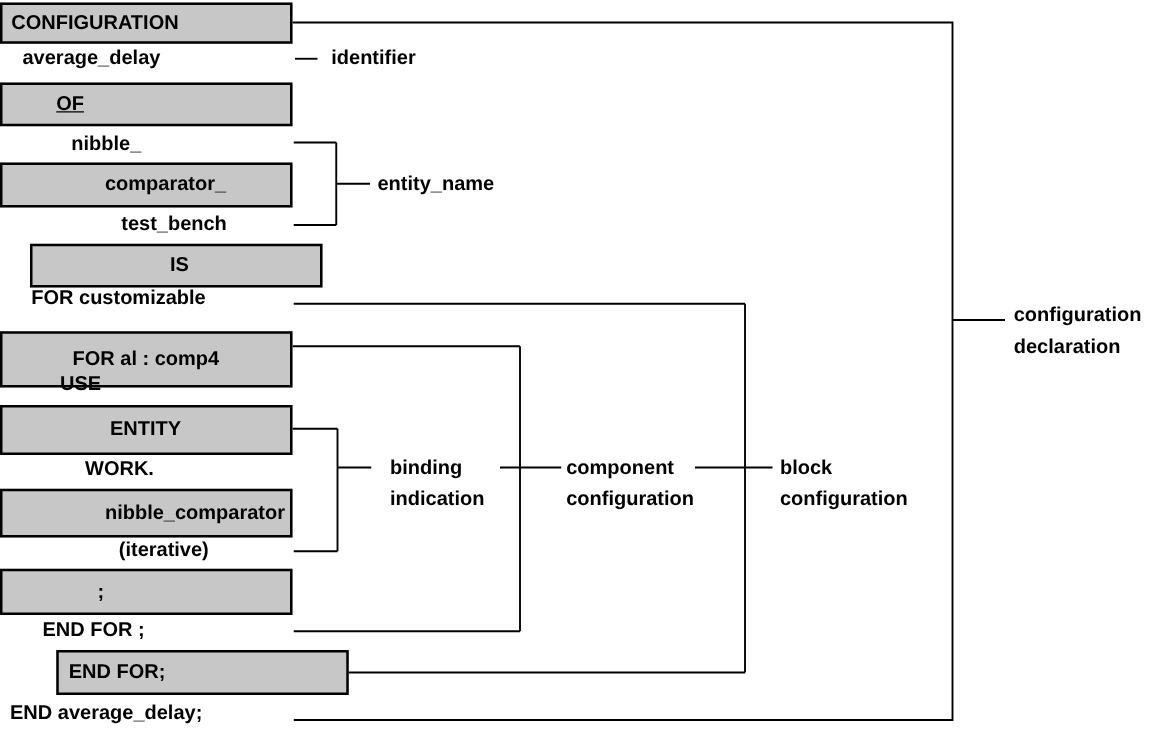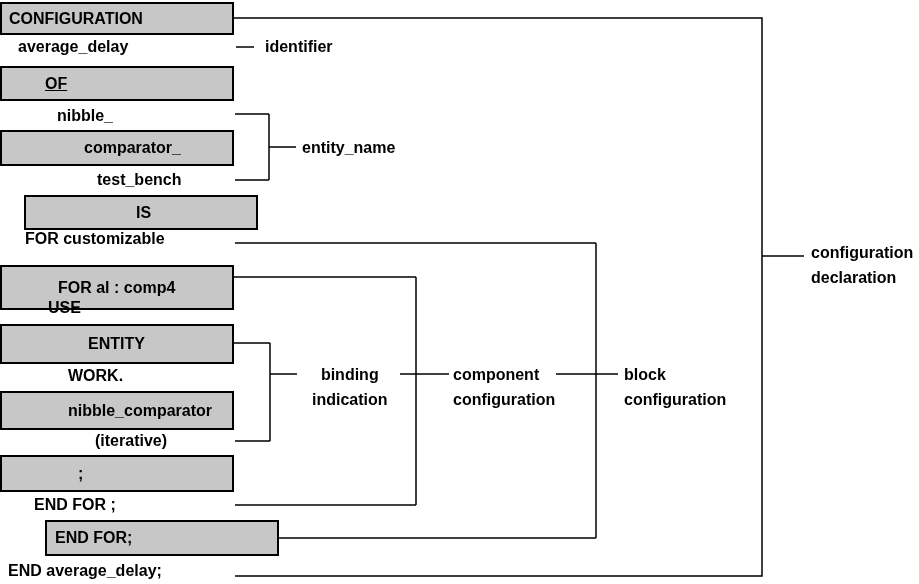--- a/index.html
+++ b/index.html
@@ -51,31 +51,31 @@
   <div class="token boxed" style="top:66px;height:35px;padding-left:43px;text-decoration:underline;">OF</div>
   <div class="token plain" style="top:105px;left:57px;width:auto;">nibble_</div>
   <div class="token boxed" style="top:130px;height:36px;padding-left:82px;">comparator_</div>
   <div class="token plain" style="top:169px;left:97px;width:auto;">test_bench</div>
   <div class="token boxed" style="top:195px;height:35px;padding-left:110px;margin-left:24px;">IS</div>
   <div class="token plain" style="top:228px;left:25px;width:auto;">FOR customizable</div>
   <div class="token boxed" style="top:265px;height:45px;padding-left:56px;">FOR al : comp4</div>
   <div class="token plain" style="top:297px;left:48px;width:auto;">USE</div>
   <div class="token boxed" style="top:324px;height:40px;padding-left:86px;">ENTITY</div>
   <div class="token plain" style="top:365px;left:68px;width:auto;">WORK.</div>
-  <div class="token boxed" style="top:391px;height:39px;justify-content:flex-end;padding-right:20px;">nibble_comparator</div>
+  <div class="token boxed" style="top:391px;height:39px;justify-content:flex-end;padding-right:4px;">nibble_comparator</div>
   <div class="token plain" style="top:430px;left:95px;width:auto;">(iterative)</div>
   <div class="token boxed" style="top:455px;height:37px;padding-left:76px;">;</div>
   <div class="token plain" style="top:494px;left:34px;width:auto;">END FOR ;</div>
   <div class="token boxed" style="top:520px;height:36px;padding-left:8px;margin-left:45px;">END FOR;</div>
   <div class="token plain" style="top:560px;left:8px;width:auto;">END average_delay;</div>
 
   <div class="label single" style="left:265px;top:36px;">identifier</div>
   <div class="label single" style="left:302px;top:137px;">entity_name</div>
 
-  <div class="label" style="left:312px;top:362px;text-align:center;">
+  <div class="label" style="left:312px;top:362px;">
     <span class="ln">binding</span>
     <span class="ln">indication</span>
   </div>
 
   <div class="label" style="left:453px;top:362px;">
     <span class="ln">component</span>
     <span class="ln">configuration</span>
   </div>
 
   <div class="label" style="left:624px;top:362px;">

